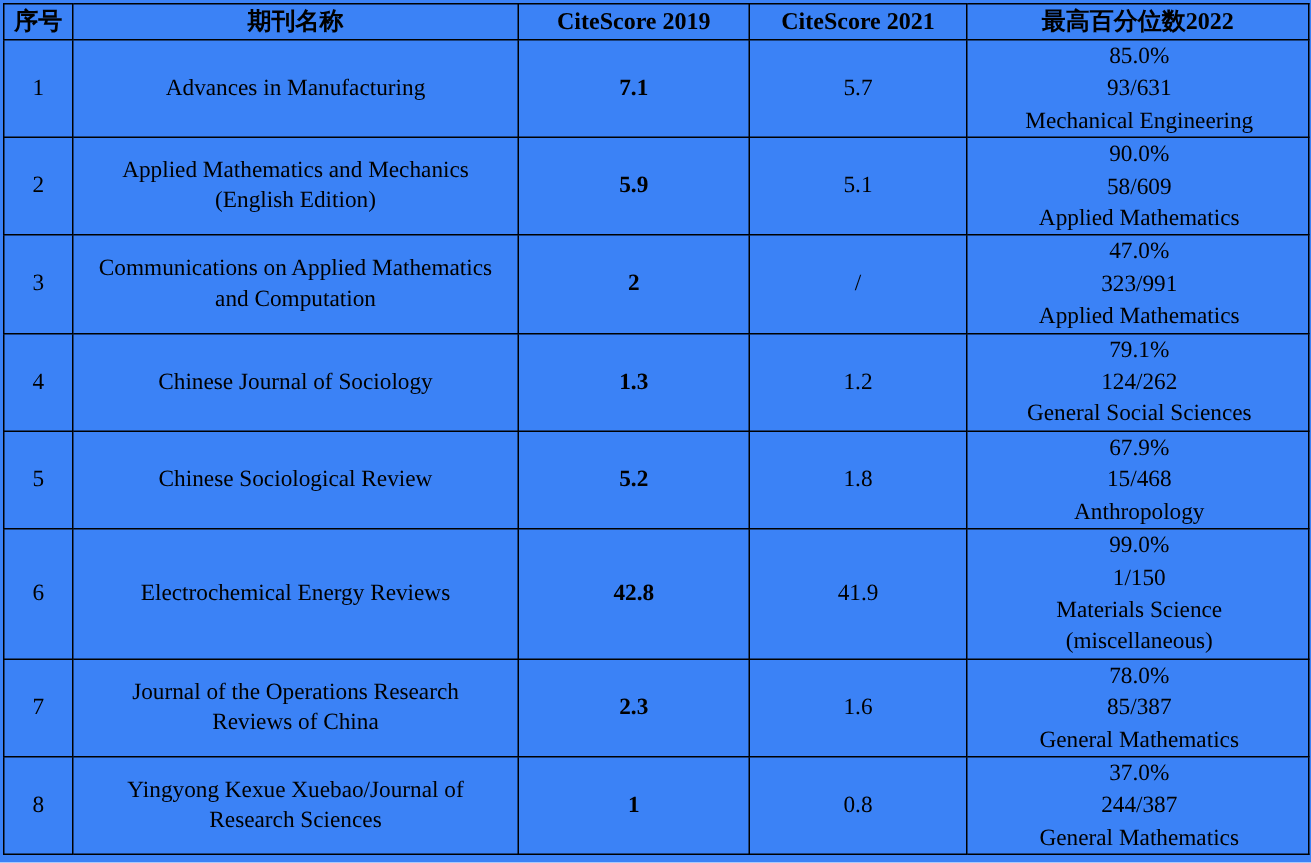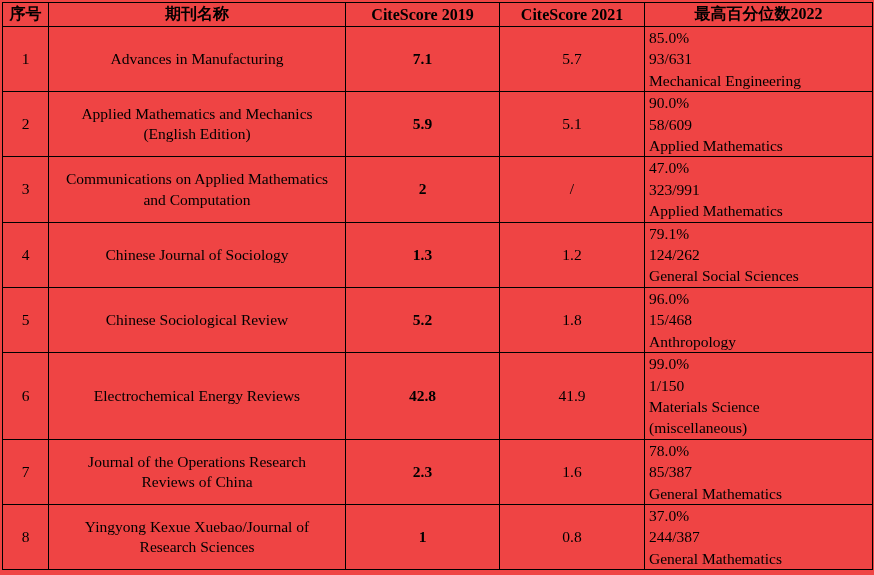--- a/index.html
+++ b/index.html
@@ -7,21 +7,21 @@
     padding: 0;
     background: #ffffff;
     color: #000000;
     font-family: "Liberation Serif", "DejaVu Serif", serif;
   }
   .page {
     width: 874px;
     height: 575px;
     box-sizing: border-box;
     padding: 2px 1px 0 2px;
-    background: #ef4444;
+    background: #3b82f6;
     overflow: hidden;
   }
   table.journal-table {
     border-collapse: collapse;
     table-layout: fixed;
     width: 870px;
   }
   .journal-table th,
   .journal-table td {
     border: 1px solid #000000;
@@ -45,21 +45,21 @@
     line-height: 1.3;
   }
   col.c-no      { width: 46px; }
   col.c-journal { width: 297px; }
   col.c-cs22    { width: 154px; }
   col.c-cs21    { width: 145px; }
   col.c-pct     { width: 228px; }
   td.cell-journal { padding: 1px 14px; }
   td.cell-cs22 { font-weight: bold; }
   td.cell-pct {
-    text-align: left;
+    text-align: center;
     padding: 0 2px 0 4px;
     line-height: 21.4px;
     vertical-align: middle;
   }
   .pct-line { white-space: nowrap; }
 </style>
 </head>
 <body>
 
 <div class="page">
@@ -124,21 +124,21 @@
             <div class="pct-line">124/262</div>
             <div class="pct-line">General Social Sciences</div>
           </td>
         </tr>
         <tr>
           <td>5</td>
           <td class="cell-journal">Chinese Sociological Review</td>
           <td class="cell-cs22">5.2</td>
           <td>1.8</td>
           <td class="cell-pct">
-            <div class="pct-line">96.0%</div>
+            <div class="pct-line">67.9%</div>
             <div class="pct-line">15/468</div>
             <div class="pct-line">Anthropology</div>
           </td>
         </tr>
         <tr>
           <td>6</td>
           <td class="cell-journal">Electrochemical Energy Reviews</td>
           <td class="cell-cs22">42.8</td>
           <td>41.9</td>
           <td class="cell-pct">

